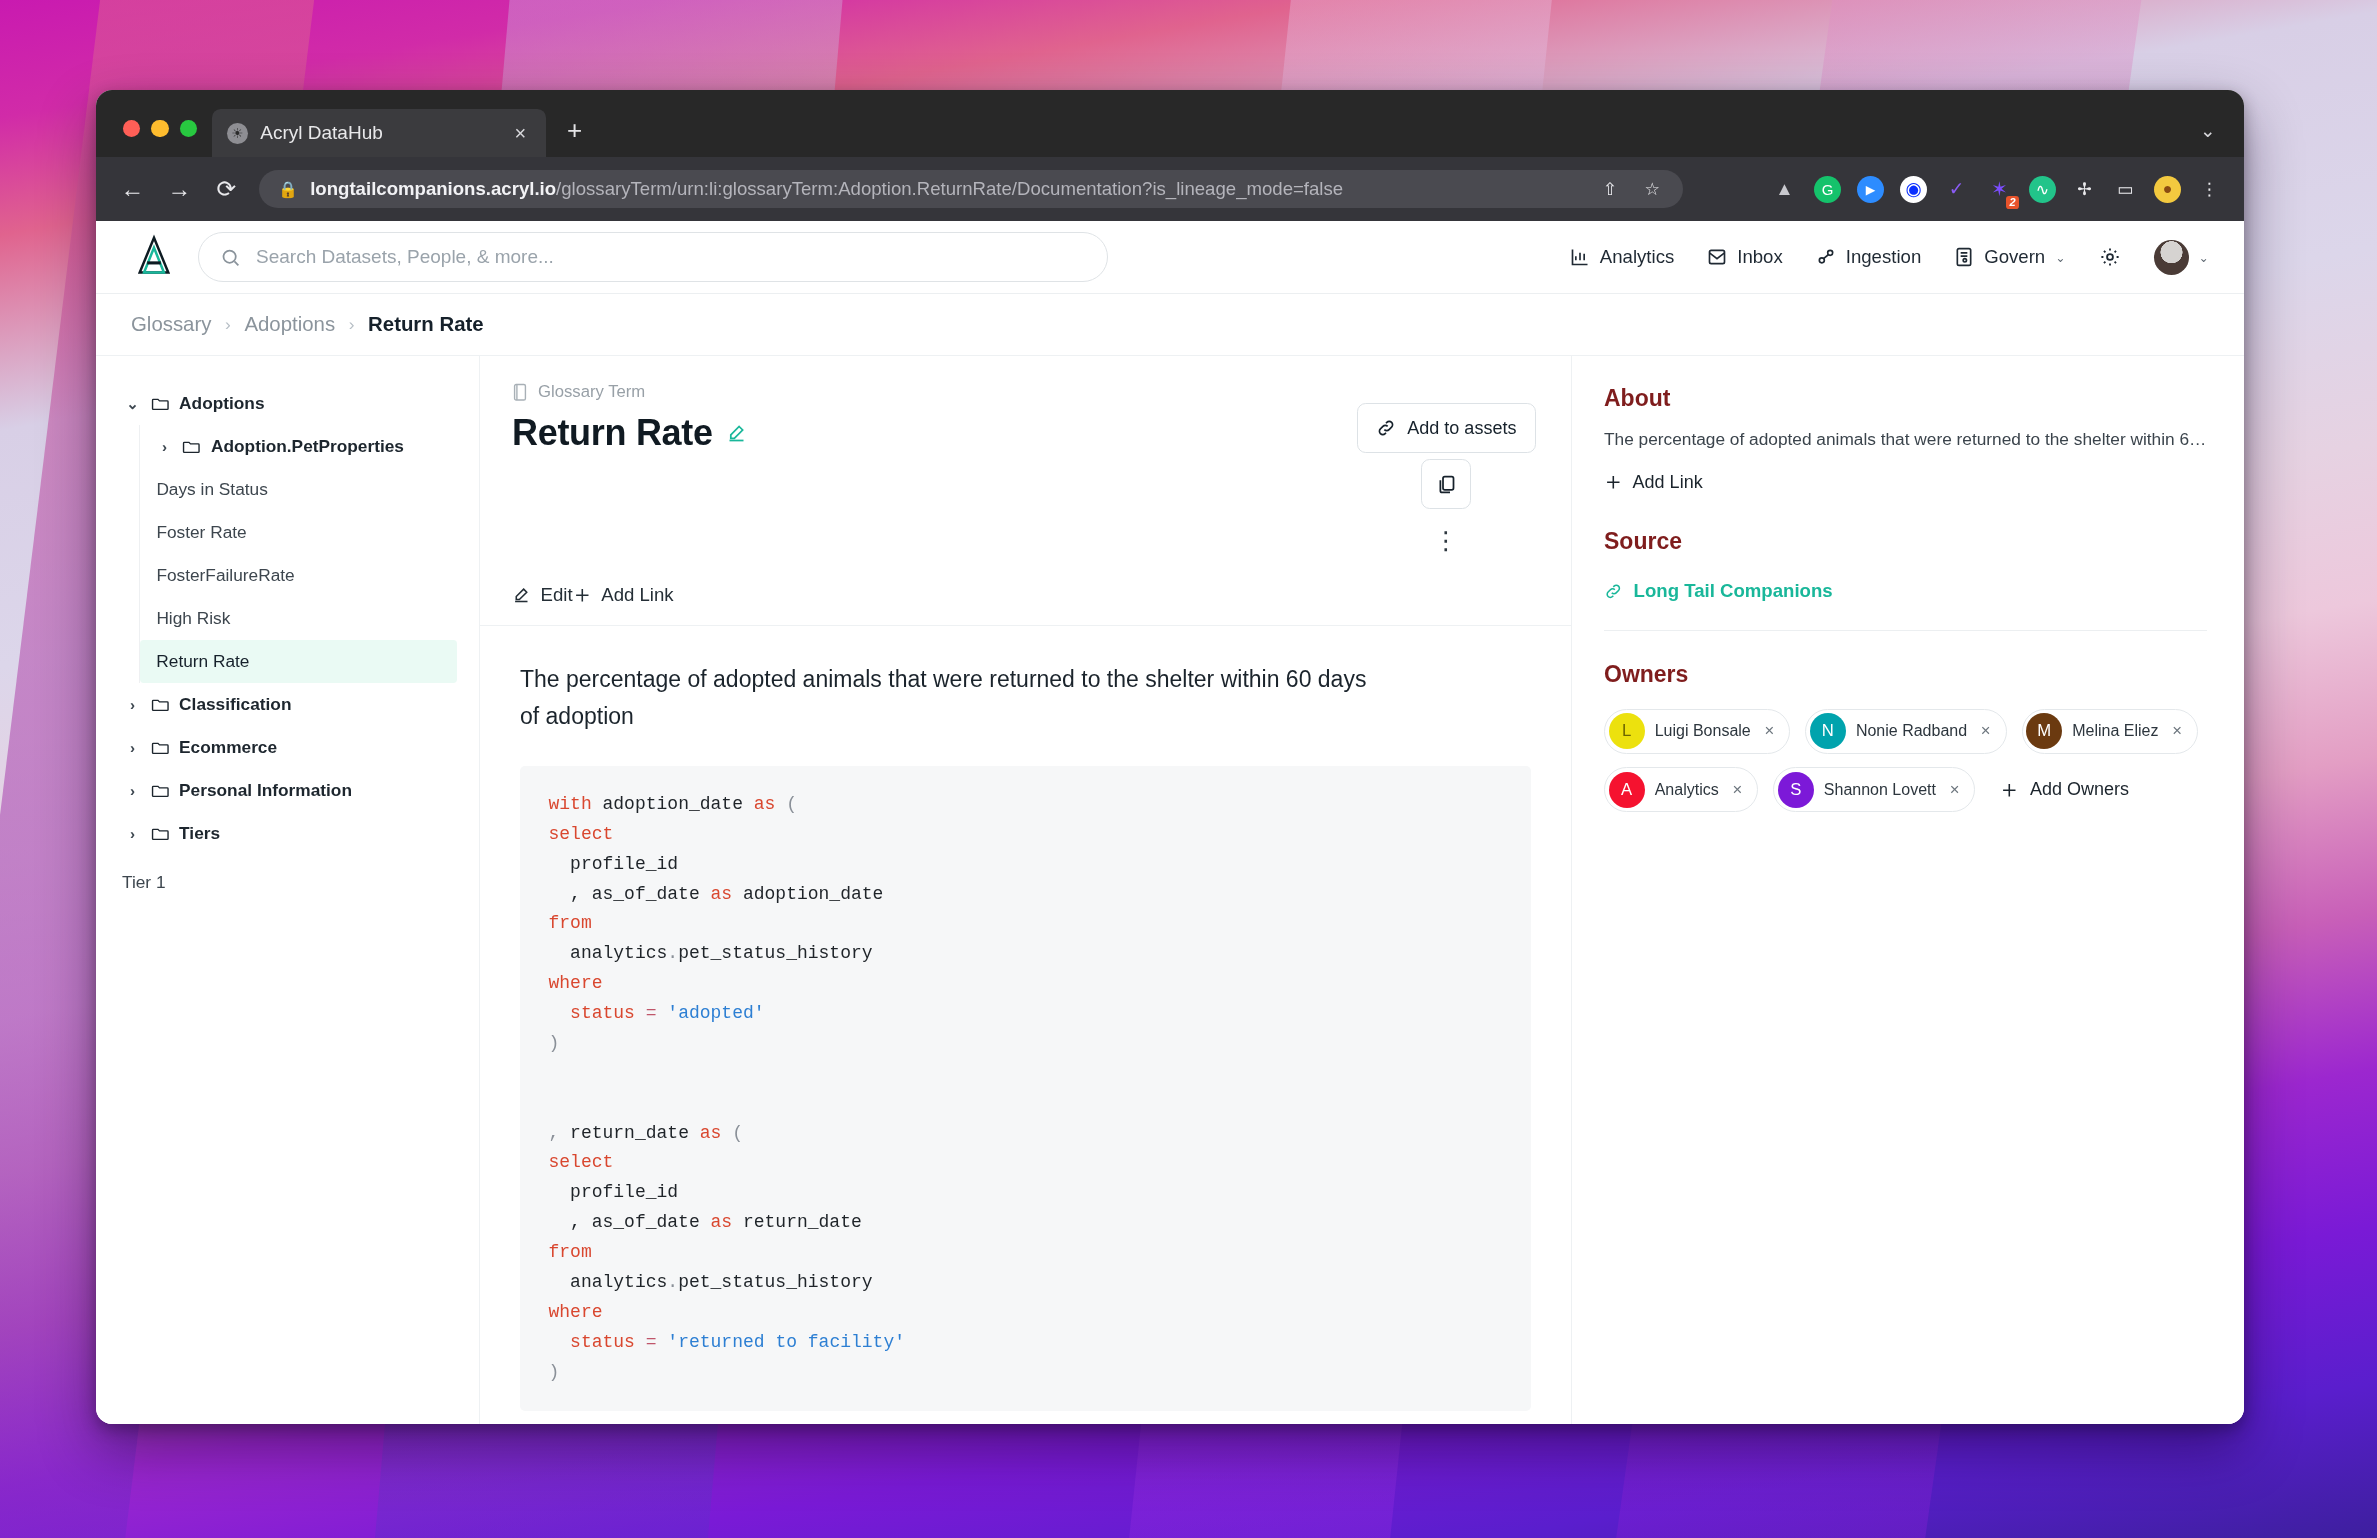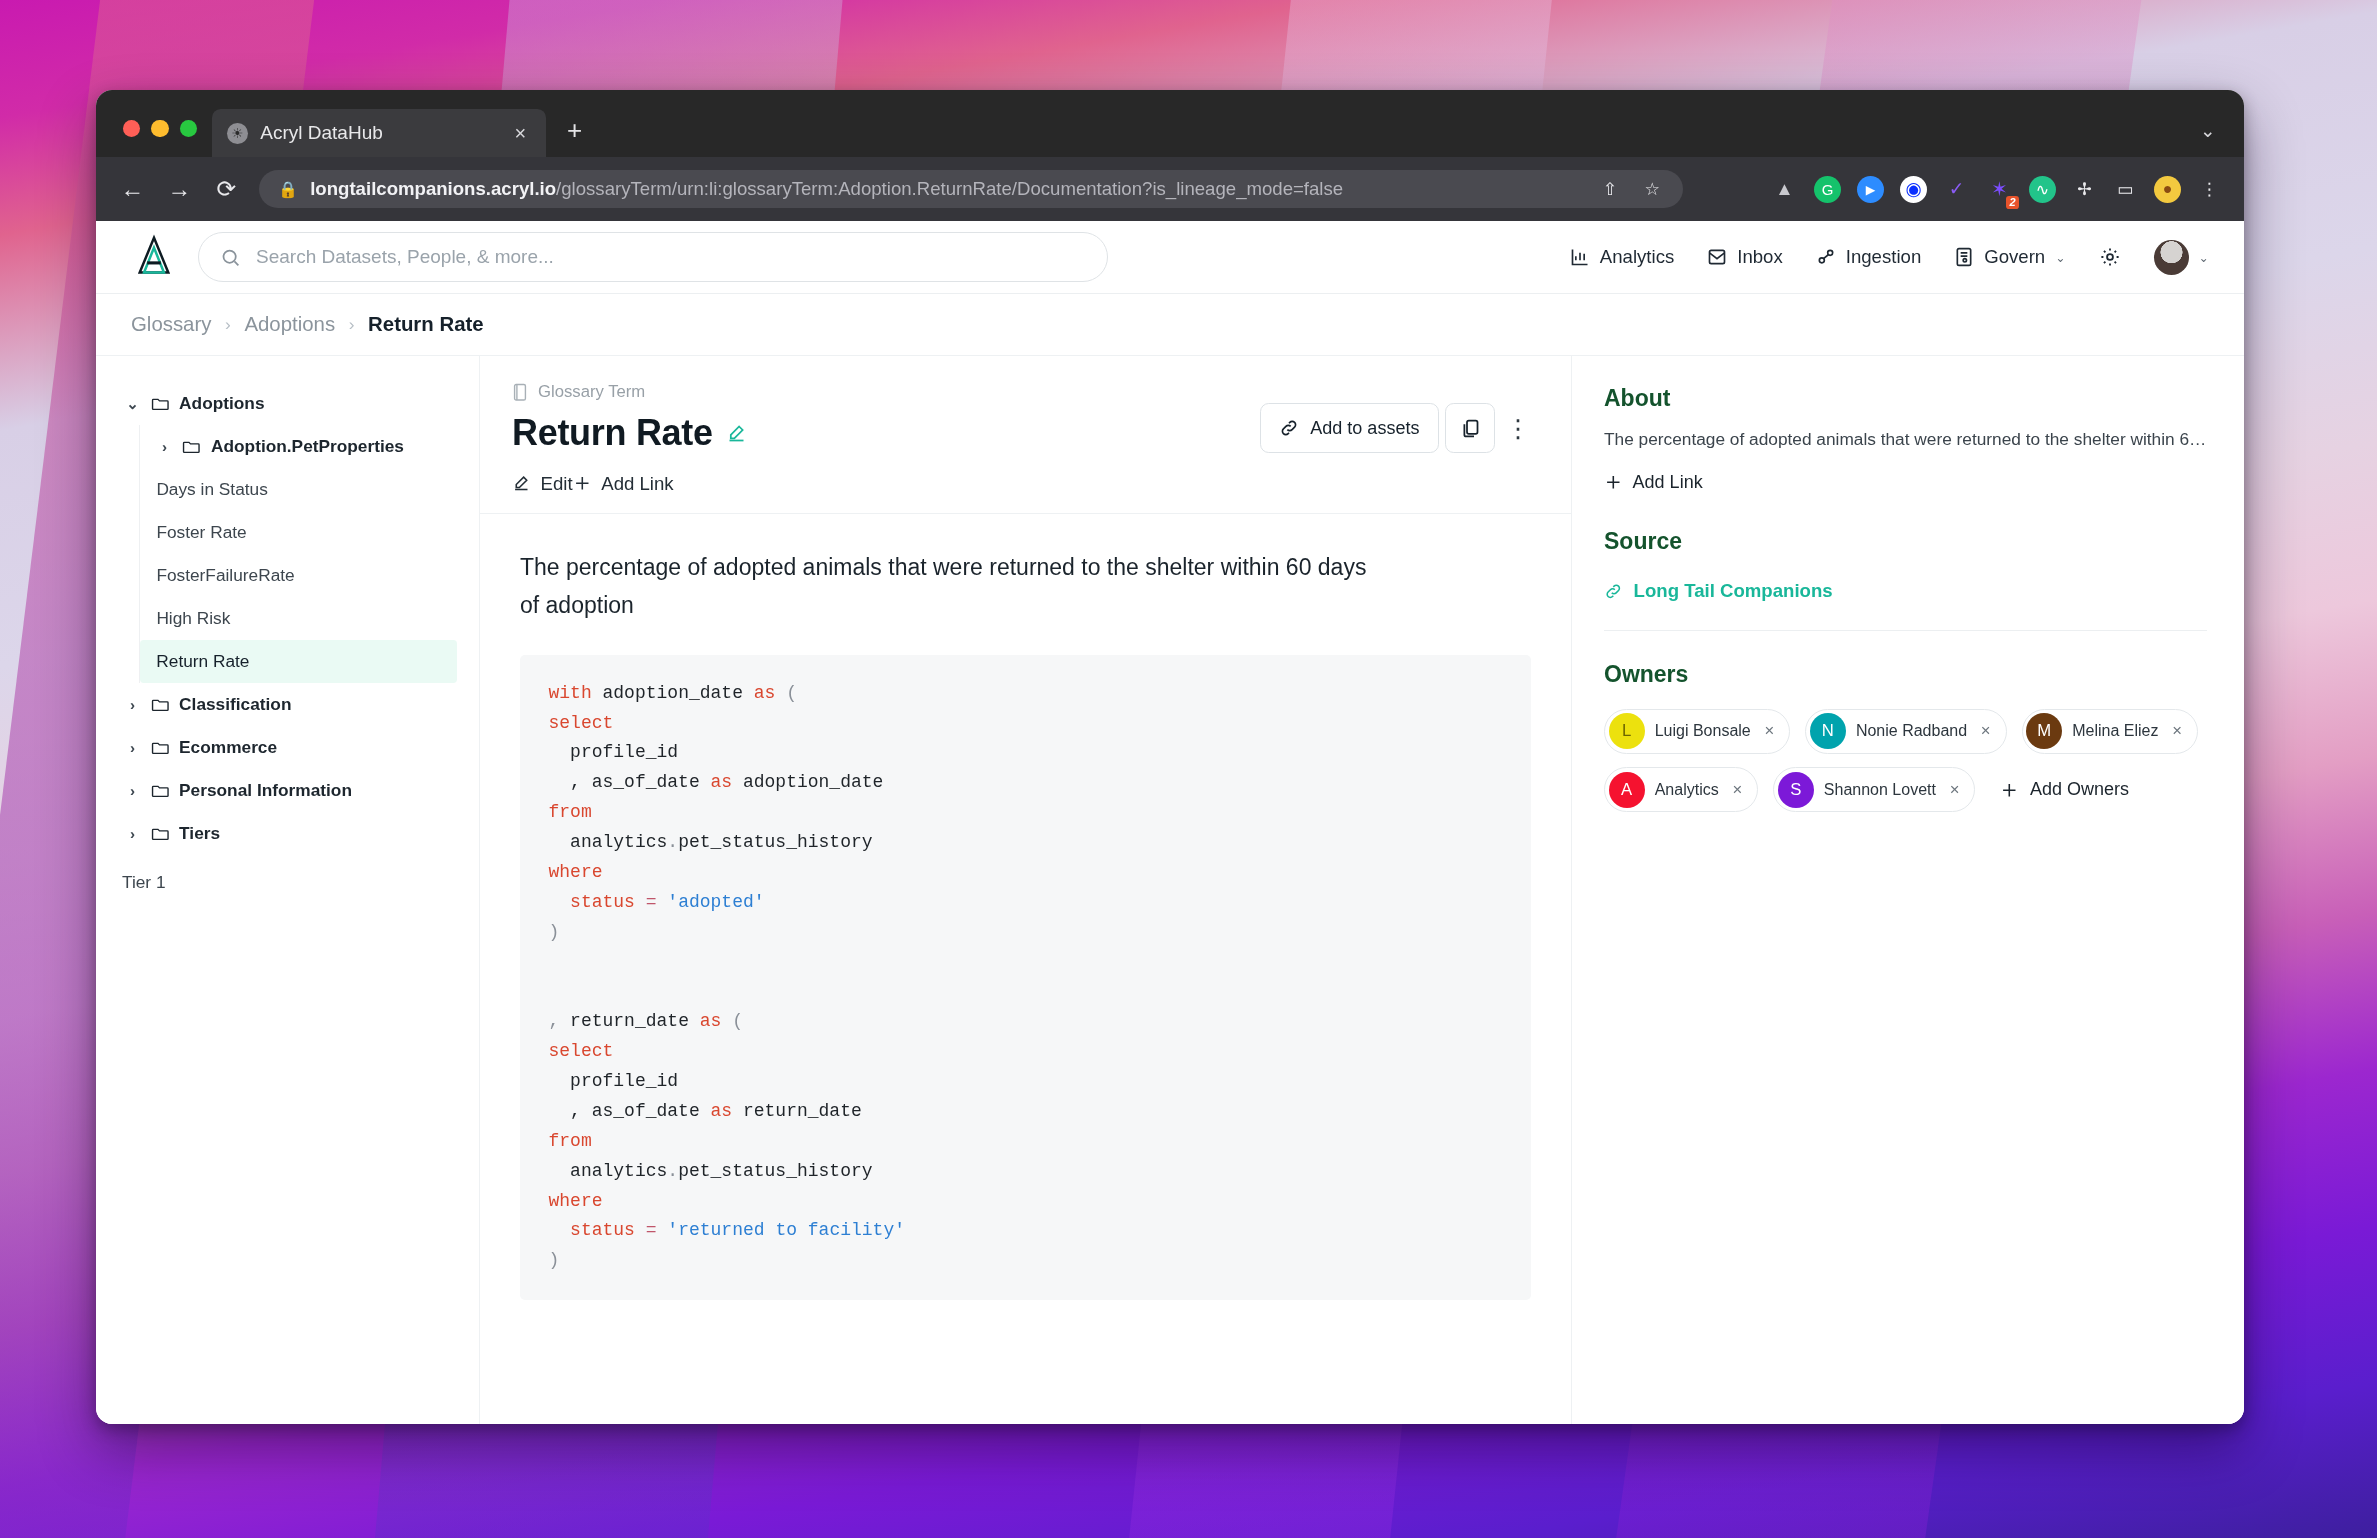--- a/index.html
+++ b/index.html
@@ -126,21 +126,21 @@
   .leaf.sel { background: #eafaf4; color:#16212b; margin-left: -13.6px; padding-left: 16px; }
   .looseleaf { height: 43px; display:flex; align-items:center; color:#3d464e; margin-top: 6.2px; }
 
   
   .center { flex: 1; min-width:0; border-right: 0.6px solid #eef1f3; display:flex; flex-direction:column; }
   .c-head { padding: 26px 35px 0 32px; }
   .kicker { display:flex; align-items:center; gap:10px; color:#98a0a7; font-size:16.7px; }
   .titlerow { display:flex; align-items:flex-start; margin-top: 10px; }
   .pagetitle { font-size: 36px; font-weight: 700; color:#101a22; letter-spacing:-0.3px; }
   .edit-pencil { margin-left: 13.6px; margin-top: 11px; }
-  .head-actions { margin-left:auto; display:flex; align-items:center; gap: 6px; margin-top:-8.7px; }
+  .head-actions { margin-left:auto; display:flex; align-items:center; gap: 6px; margin-top:-8.7px;flex-direction:column; }
   .btn-outline {
     height: 50px; border: 0.9px solid #dde2e6; border-radius: 8.7px; background:#fff;
     display:flex; align-items:center; gap:11px; padding: 0 18.6px; font-size: 18px; color:#16212b;
   }
   .btn-sq { width: 50px; height: 50px; border:0.9px solid #dde2e6; border-radius: 8.7px;
             display:flex; align-items:center; justify-content:center; background:#fff; }
   .kebab { width: 35px; height: 50px; display:flex; align-items:center; justify-content:center;
            font-size: 25px; color:#2e3840; letter-spacing:1.2px; }
 
   .tabs { display:flex; gap: 36px; padding: 0 32px; margin-top: 21px;
@@ -160,21 +160,21 @@
     padding: 23.5px 28.5px; font-family: "Liberation Mono", monospace;
     font-size: 18px; line-height: 1.66; color:#1f2429; white-space: pre;
   }
   .kw  { color:#d9472f; }
   .str { color:#2d7fd3; }
   .op  { color:#c0566a; }
   .pn  { color:#8a9098; }
 
   
   .right { width: 672px; flex:none; padding: 28.5px 37px 0 32px; }
-  .sect-title { font-size: 23px; font-weight: 700; color:#14532d; }
+  .sect-title { font-size: 23px; font-weight: 700; color:#7f1d1d; }
   .abouttext { font-size: 17.3px; color:#3b444c; margin-top: 17.3px; white-space:nowrap;
                overflow:hidden; text-overflow: ellipsis; }
   .addlink { display:flex; align-items:center; gap:10px; font-size: 18px; color:#1b242c; margin-top: 22px; }
   .sect-title.src { margin-top: 35px; }
   .srclink { display:flex; align-items:center; gap:11px; font-size: 18.6px; color:#19b79a;
              font-weight:600; margin-top: 25px; }
   .divider { height:0.6px; background:#eceff1; margin: 28.5px 0 0 0; }
   .sect-title.own { margin-top: 30px; }
   .pills { display:flex; flex-wrap:wrap; gap: 13.6px 15px; margin-top: 21px; align-items:center; }
   .pill {

